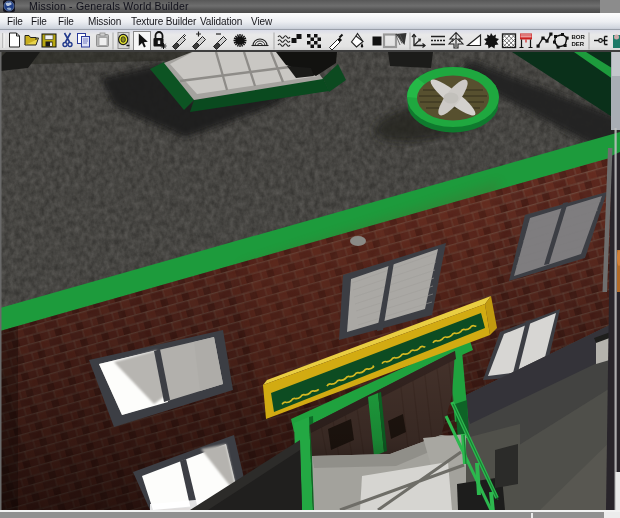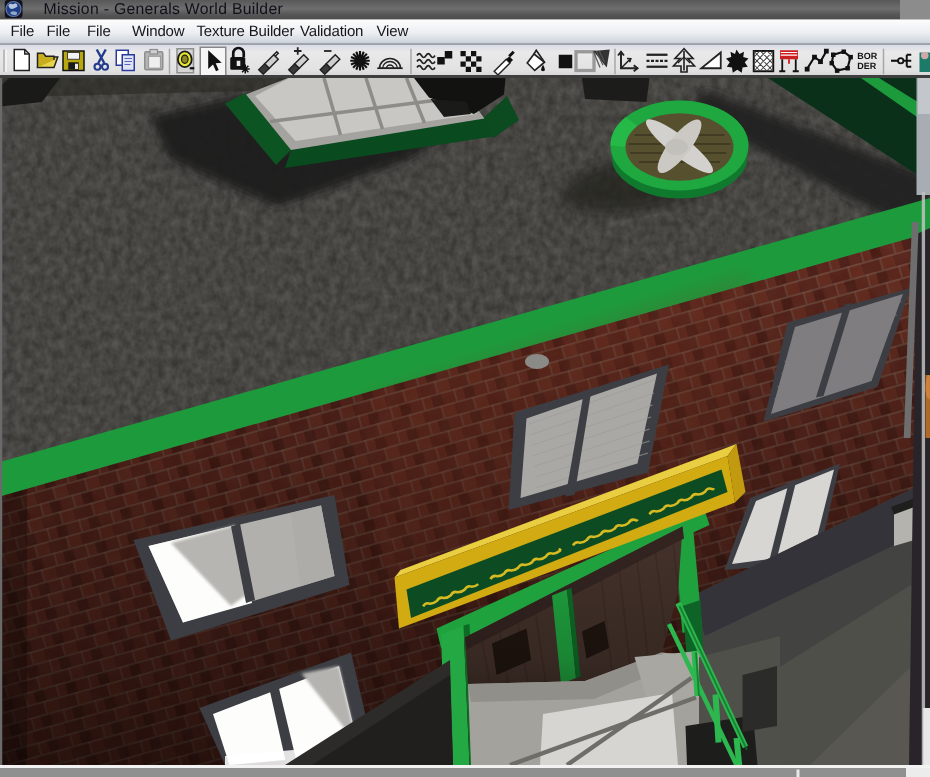--- a/index.html
+++ b/index.html
@@ -22,21 +22,21 @@
   <path d="M2.5,3.5 Q4,2 5.5,2.8 L7.5,2.2 Q9,3 8.5,4.5 L6.5,5.5 Q5,6.5 3.5,5.5 Z" fill="#b8c6dc"></path>
   <path d="M4,8 Q6,7 8,8 Q9,9 7.5,10 Q5,10.2 4,9 Z" fill="#8fa8c8"></path>
   <circle cx="6" cy="6" r="5" fill="none" stroke="#65789e" stroke-width="0.8"></circle>
  </svg>
  <span class="txt">Mission - Generals World Builder</span>
 </div>
 <div id="menu">
  <span style="left:7px">File</span>
  <span style="left:31px">File</span>
  <span style="left:58px">File</span>
- <span style="left:88px">Window</span>
+ <span style="left:88px">Mission</span>
  <span style="left:131px">Texture Builder</span>
  <span style="left:200px">Validation</span>
  <span style="left:251px">View</span>
 </div>
 <div id="tools">
 <svg width="620" height="22" viewBox="0 0 620 22">
  <g id="grip">
         <rect x="2" y="3" width="1.5" height="15" fill="#bcbcbc"></rect>
         <rect x="3.5" y="3" width="1" height="15" fill="#f8f8f8"></rect>
       </g>

